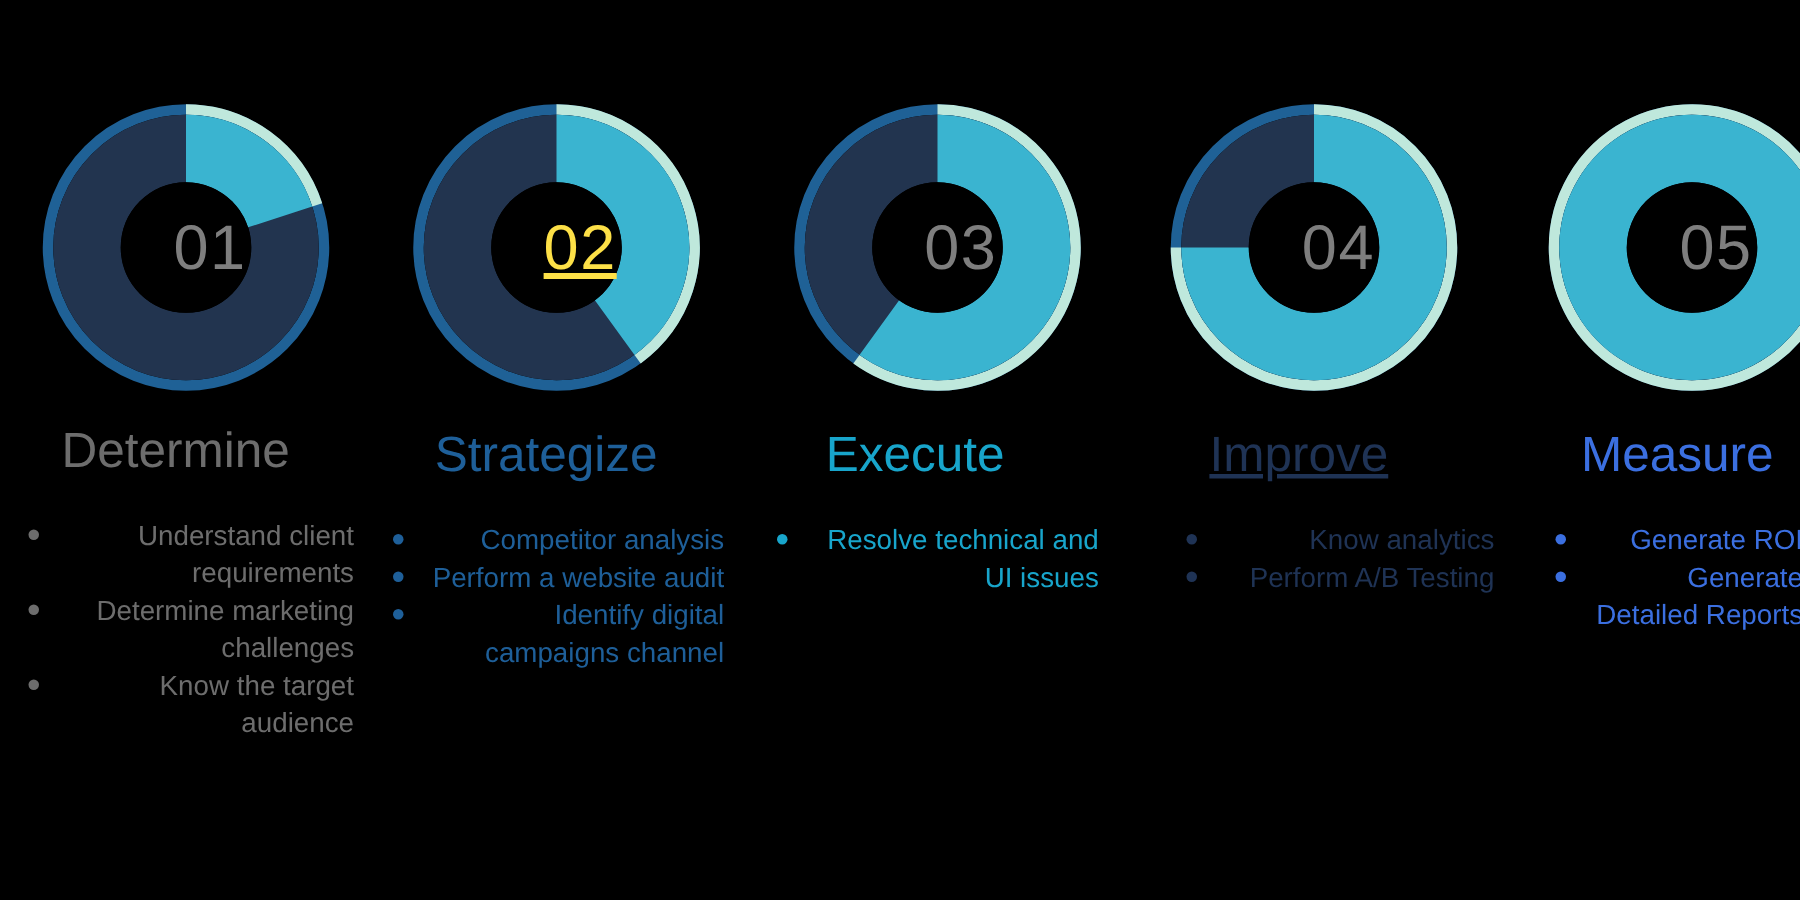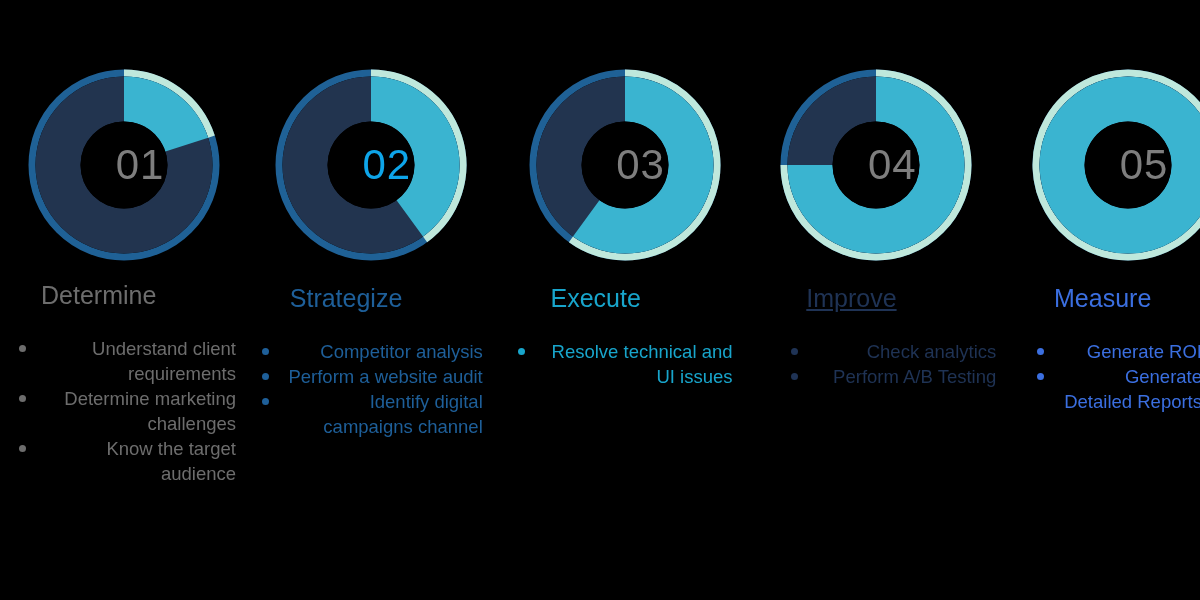--- a/index.html
+++ b/index.html
@@ -64,21 +64,21 @@
     justify-content:center;
     font-size:42px;
     font-weight:400;
     letter-spacing:1px;
     color:#7e7e7e;
     pointer-events:none;
   }
 
   
   .heading {
-    font-size:25px;
+    font-size:33px;
     font-weight:400;
     line-height:1;
     margin-left:41px;
     white-space:nowrap;
   }
   .step:nth-child(1) .heading { margin-top:18px; margin-left:41px; }
   .step:nth-child(2) .heading { margin-top:21px; margin-left:41px; }
   .step:nth-child(3) .heading { margin-top:21px; margin-left:48px; }
   .step:nth-child(4) .heading { margin-top:21px; margin-left:50px; }
   .step:nth-child(5) .heading { margin-top:21px; margin-left:44px; }
@@ -139,21 +139,21 @@
       </div>
       <div class="step">
         <div class="donut-wrap">
           <svg viewBox="0 0 200 200">
             <path d="M 100 8 A 92 92 0 1 1 100 192 A 92 92 0 1 1 100 8" fill="none" stroke="#1f6196" stroke-width="7"></path>
             <path d="M 100 8 A 92 92 0 0 1 154.07624321090753 174.42956348249515" fill="none" stroke="#bfe8dc" stroke-width="7"></path>
             <path d="M 100 34 A 66 66 0 1 1 100 166 A 66 66 0 1 1 100 34" fill="none" stroke="#22344f" stroke-width="45"></path>
             <path d="M 100 34 A 66 66 0 0 1 138.79382665130322 153.39512162874652" fill="none" stroke="#3ab4d0" stroke-width="45"></path>
             <circle cx="100" cy="100" r="43.5" fill="#000000"></circle>
           </svg>
-          <div class="num" style="color: #0ea5e9;">02</div>
+          <div class="num" style="color: #fde047; text-decoration: underline;">02</div>
         </div>
         <div class="heading" style="color: rgb(30, 95, 153);">Strategize</div>
         <ul class="bullets" style="color: rgb(30, 95, 153);">
           <li>Competitor analysis</li>
           <li>Perform a website audit</li>
           <li>Identify digital campaigns channel</li>
         </ul>
       </div>
       <div class="step">
         <div class="donut-wrap">
@@ -177,21 +177,21 @@
             <path d="M 100 8 A 92 92 0 1 1 100 192 A 92 92 0 1 1 100 8" fill="none" stroke="#1f6196" stroke-width="7"></path>
             <path d="M 100 8 A 92 92 0 1 1 8 100.00000000000001" fill="none" stroke="#bfe8dc" stroke-width="7"></path>
             <path d="M 100 34 A 66 66 0 1 1 100 166 A 66 66 0 1 1 100 34" fill="none" stroke="#22344f" stroke-width="45"></path>
             <path d="M 100 34 A 66 66 0 1 1 34 100.00000000000001" fill="none" stroke="#3ab4d0" stroke-width="45"></path>
             <circle cx="100" cy="100" r="43.5" fill="#000000"></circle>
           </svg>
           <div class="num" style="color: rgb(126, 126, 126);">04</div>
         </div>
         <div class="heading" style="color: rgb(31, 51, 85); text-decoration: underline;">Improve</div>
         <ul class="bullets" style="color: rgb(31, 51, 85);">
-          <li>Check analytics</li>
+          <li>Know analytics</li>
           <li>Perform A/B Testing</li>
         </ul>
       </div>
       <div class="step">
         <div class="donut-wrap">
           <svg viewBox="0 0 200 200">
             <path d="M 100 8 A 92 92 0 1 1 100 192 A 92 92 0 1 1 100 8" fill="none" stroke="#1f6196" stroke-width="7"></path>
             <path d="M 100 8 A 92 92 0 1 1 99.98394297096316 8.000001401240127" fill="none" stroke="#bfe8dc" stroke-width="7"></path>
             <path d="M 100 34 A 66 66 0 1 1 100 166 A 66 66 0 1 1 100 34" fill="none" stroke="#22344f" stroke-width="45"></path>
             <path d="M 100 34 A 66 66 0 1 1 99.98848082699531 34.00000100523748" fill="none" stroke="#3ab4d0" stroke-width="45"></path>

